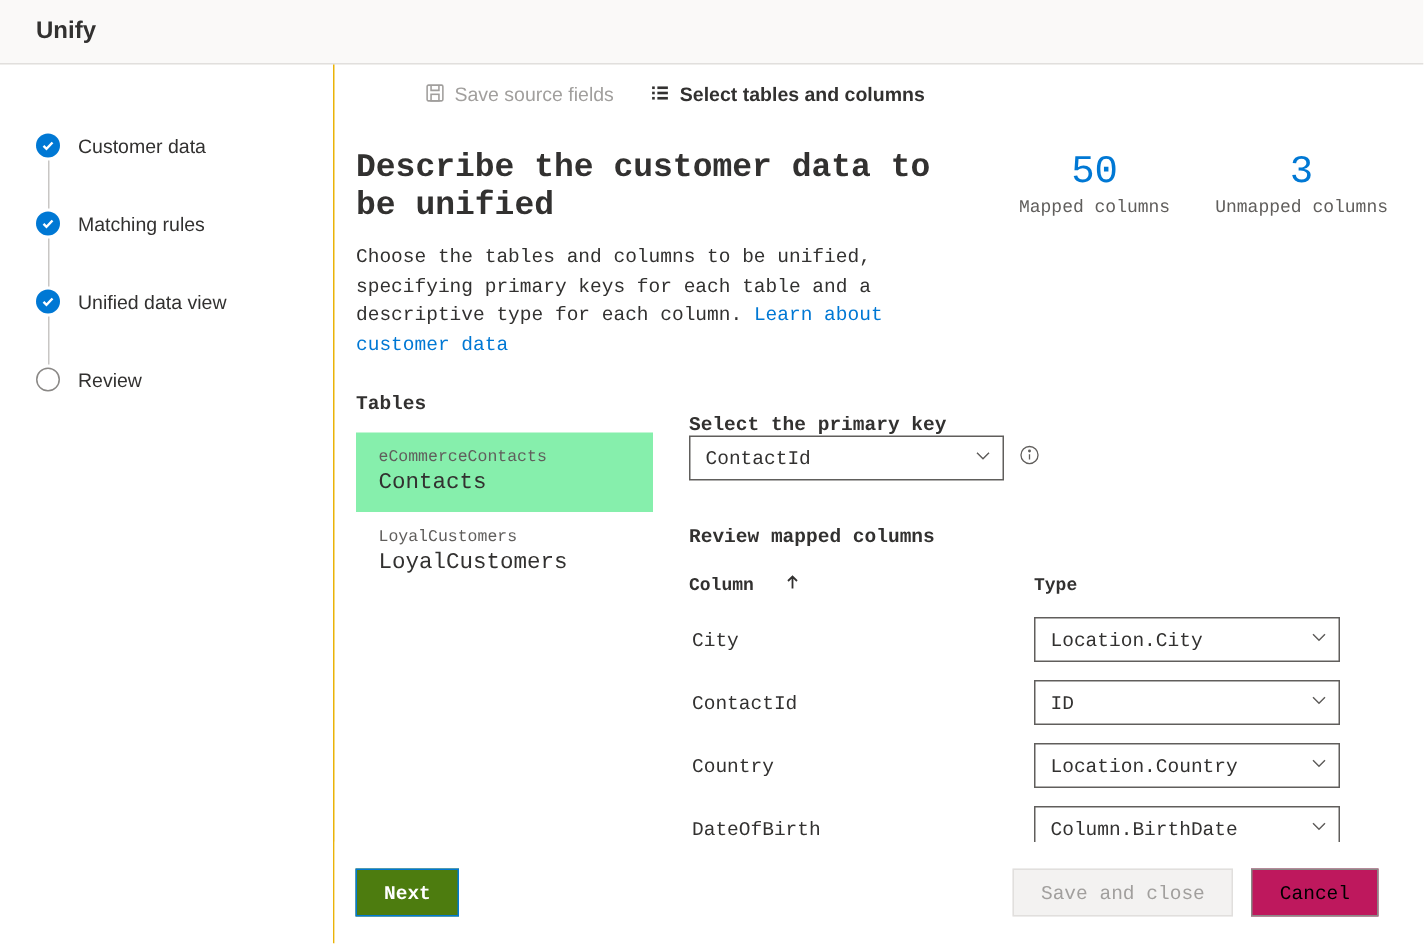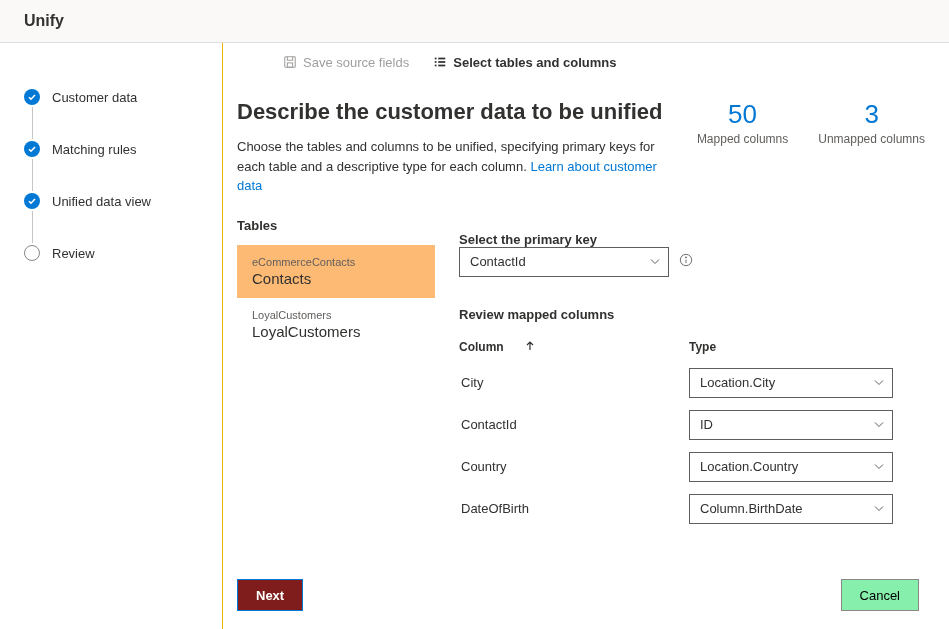--- a/index.html
+++ b/index.html
@@ -80,20 +80,21 @@
 .toolbar-item { display: flex; align-items: center; gap: 6px; cursor: pointer; }
 .toolbar-item.disabled { color: #a19f9d; cursor: default; }
 .toolbar-item .ico { width: 14px; height: 14px; display: inline-flex; align-items: center; justify-content: center; }
 .toolbar-item.active { font-weight: 600; color: #323130; }
 
 .content-wrap {
   flex: 1;
   overflow: hidden;
   display: flex;
   flex-direction: column;
+  font-family: Liberation Mono, monospace;
 }
 .content-scroll {
   flex: 1;
   overflow-y: scroll;
   padding: 0 14px 0 0;
 }
 .content-scroll::-webkit-scrollbar { width: 14px; }
 .content-scroll::-webkit-scrollbar-thumb { background: #c8c6c4; border-radius: 7px; border: 3px solid #fff; }
 .content-scroll::-webkit-scrollbar-track { background: #f3f2f1; }
 
@@ -134,21 +135,21 @@
 .tables-col h3, .fields-col h3 {
   font-size: 13px;
   font-weight: 600;
   margin-bottom: 12px;
 }
 .table-item {
   padding: 10px 14px;
   cursor: pointer;
   border: 1px solid transparent;
 }
-.table-item.selected { background: #fdba74; }
+.table-item.selected { background: #86efac; }
 .table-item .src { font-size: 11px; color: #605e5c; }
 .table-item .name { font-size: 15px; color: #323130; margin-top: 2px; }
 
 .fields-col { flex: 1; padding-left: 24px; }
 .pk-label { font-size: 13px; font-weight: 600; margin-bottom: 0; }
 .pk-row { display: flex; align-items: center; gap: 10px; }
 .select {
   position: relative;
   width: 210px;
   height: 30px;
@@ -199,26 +200,26 @@
   align-items: center;
   justify-content: space-between;
   padding: 18px 30px 18px 14px;
   background: #fff;
 }
 .btn {
   height: 32px;
   padding: 0 18px;
   font-size: 13px;
   border: 1px solid #8a8886;
-  background: #86efac;
+  background: #be185d;
   cursor: pointer;
   font-family: inherit;
 }
 .btn.primary {
-  background: #7f1d1d;
+  background: #4d7c0f;
   border-color: #0078d4;
   color: #fff;
   font-weight: 600;
 }
 .btn.disabled {
   color: #a19f9d;
   border-color: #e1dfdd;
   background: #f3f2f1;
   cursor: default;
 }
@@ -418,19 +419,20 @@
             </div>
 
           </div>
 
         </div>
       </div>
 
       <div class="footer">
         <button class="btn primary">Next</button>
         <div class="footer-right">
+          <button class="btn disabled">Save and close</button>
           <button class="btn">Cancel</button>
         </div>
       </div>
     </div>
 
   </div>
 </div>
 
 </body></html>

